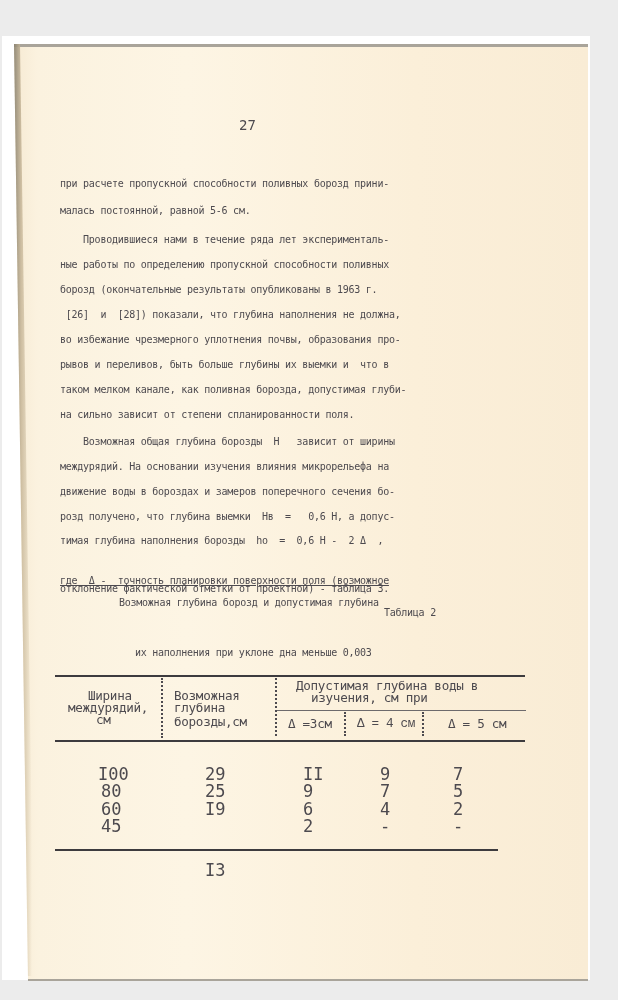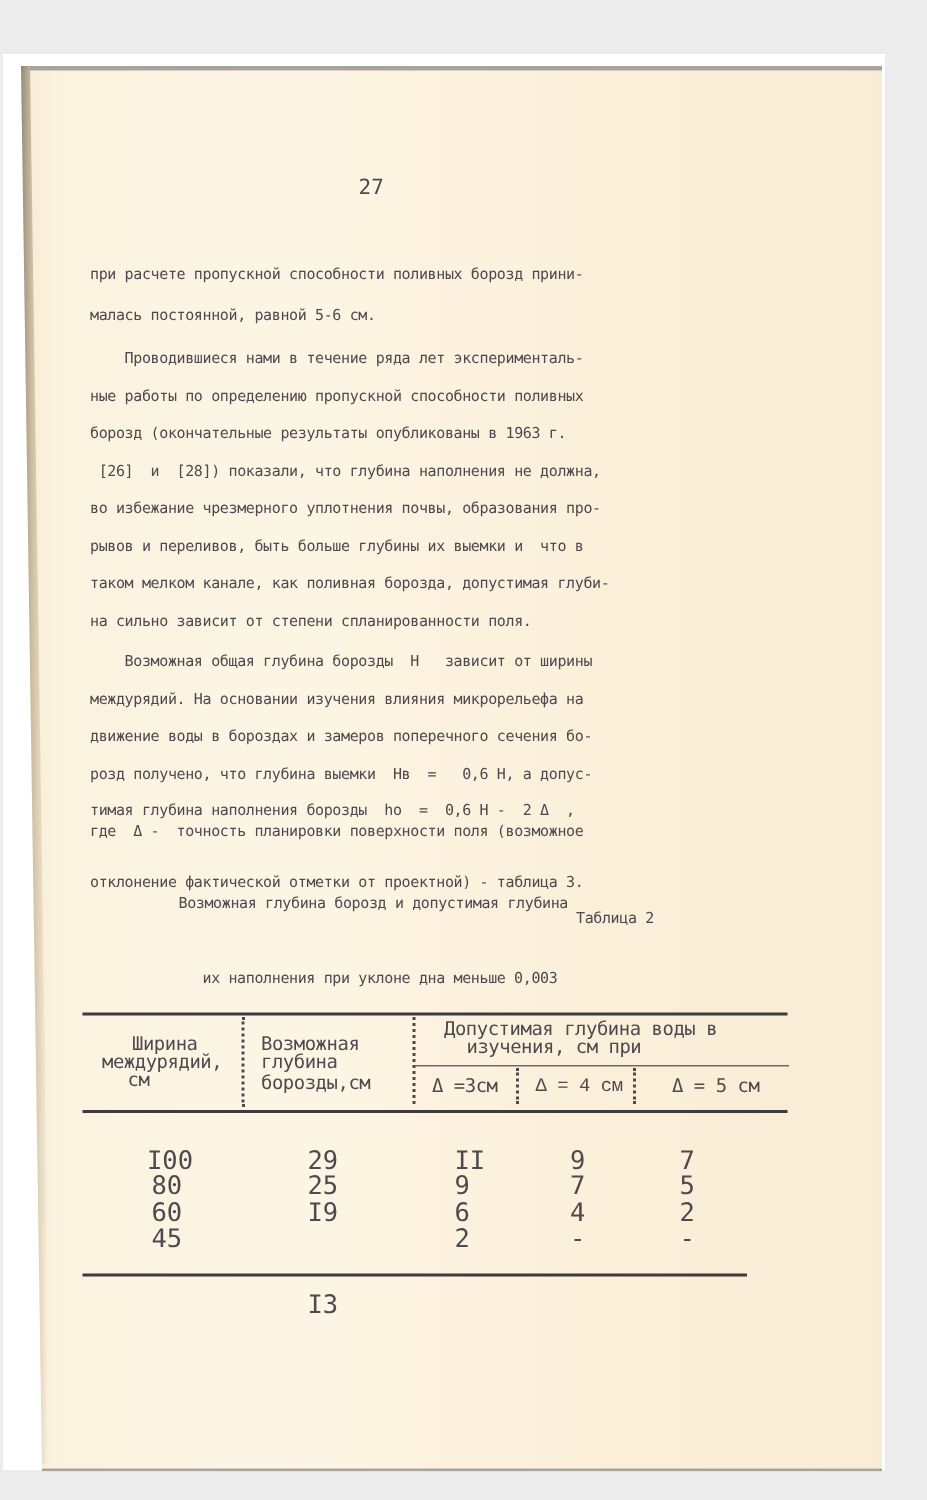--- a/index.html
+++ b/index.html
@@ -108,40 +108,40 @@
 <div class="text line" style="left:60px; top:333px;">во избежание чрезмерного уплотнения почвы, образования про-</div>
 <div class="text line" style="left:60px; top:358px;">рывов и переливов, быть больше глубины их выемки и  что в</div>
 <div class="text line" style="left:60px; top:383px;">таком мелком канале, как поливная борозда, допустимая глуби-</div>
 <div class="text line" style="left:60px; top:408px;">на сильно зависит от степени спланированности поля.</div>
 
 <div class="text line" style="left:60px; top:435px;">    Возможная общая глубина борозды  H   зависит от ширины</div>
 <div class="text line" style="left:60px; top:460px;">междурядий. На основании изучения влияния микрорельефа на</div>
 <div class="text line" style="left:60px; top:485px;">движение воды в бороздах и замеров поперечного сечения бо-</div>
 <div class="text line" style="left:60px; top:510px;">розд получено, что глубина выемки  Hв  =   0,6 H, а допус-</div>
 <div class="text line" style="left:60px; top:534px;">тимая глубина наполнения борозды  hо  =  0,6 H -  2 Δ  ,</div>
-<div class="text line" style="left:60px; top:548px;">где  Δ -  точность планировки поверхности поля (возможное</div>
+<div class="text line" style="left:60px; top:574px;text-decoration:underline;">где  Δ -  точность планировки поверхности поля (возможное</div>
 <div class="text line" style="left:60px; top:582px;">отклонение фактической отметки от проектной) - таблица 3.</div>
 
 <div class="text line" style="left:384px; top:606px;">Таблица 2</div>
 <div class="text line" style="left:119px; top:596px;">Возможная глубина борозд и допустимая глубина</div>
 <div class="text line" style="left:135px; top:646px;">их наполнения при уклоне дна меньше 0,003</div>
 
 <div class="rule" style="left:55px; top:675px; width:470px;"></div>
 <div class="thinrule" style="left:276px; top:710px; width:250px;"></div>
 <div class="rule" style="left:55px; top:740px; width:470px;"></div>
 <div class="rule" style="left:55px; top:849px; width:443px;"></div>
 
 <div class="dots" style="left:161px; top:678px; height:60px;"></div>
 <div class="dots" style="left:275px; top:678px; height:58px;"></div>
 <div class="dots" style="left:344px; top:712px; height:24px;"></div>
 <div class="dots" style="left:422px; top:712px; height:24px;"></div>
 
 <div class="cell" style="left:88px; top:690px;">Ширина</div>
 <div class="cell" style="left:68px; top:702px;">междурядий,</div>
-<div class="cell" style="left:85px; top:714px;text-align:center;">см</div>
+<div class="cell" style="left:96px; top:714px;text-align:center;">см</div>
 
 <div class="cell" style="left:174px; top:690px;">Возможная</div>
 <div class="cell" style="left:174px; top:702px;">глубина</div>
 <div class="cell" style="left:174px; top:716px;">борозды,см</div>
 
 <div class="cell" style="left:296px; top:680px;">Допустимая глубина воды в</div>
 <div class="cell" style="left:311px; top:692px;">изучения, см при</div>
 
 <div class="cell" style="left:288px; top:718px;">Δ =3см</div>
 <div class="cell" style="left:357px; top:718px;font-family:Liberation Mono, monospace;">Δ = 4 см</div>

